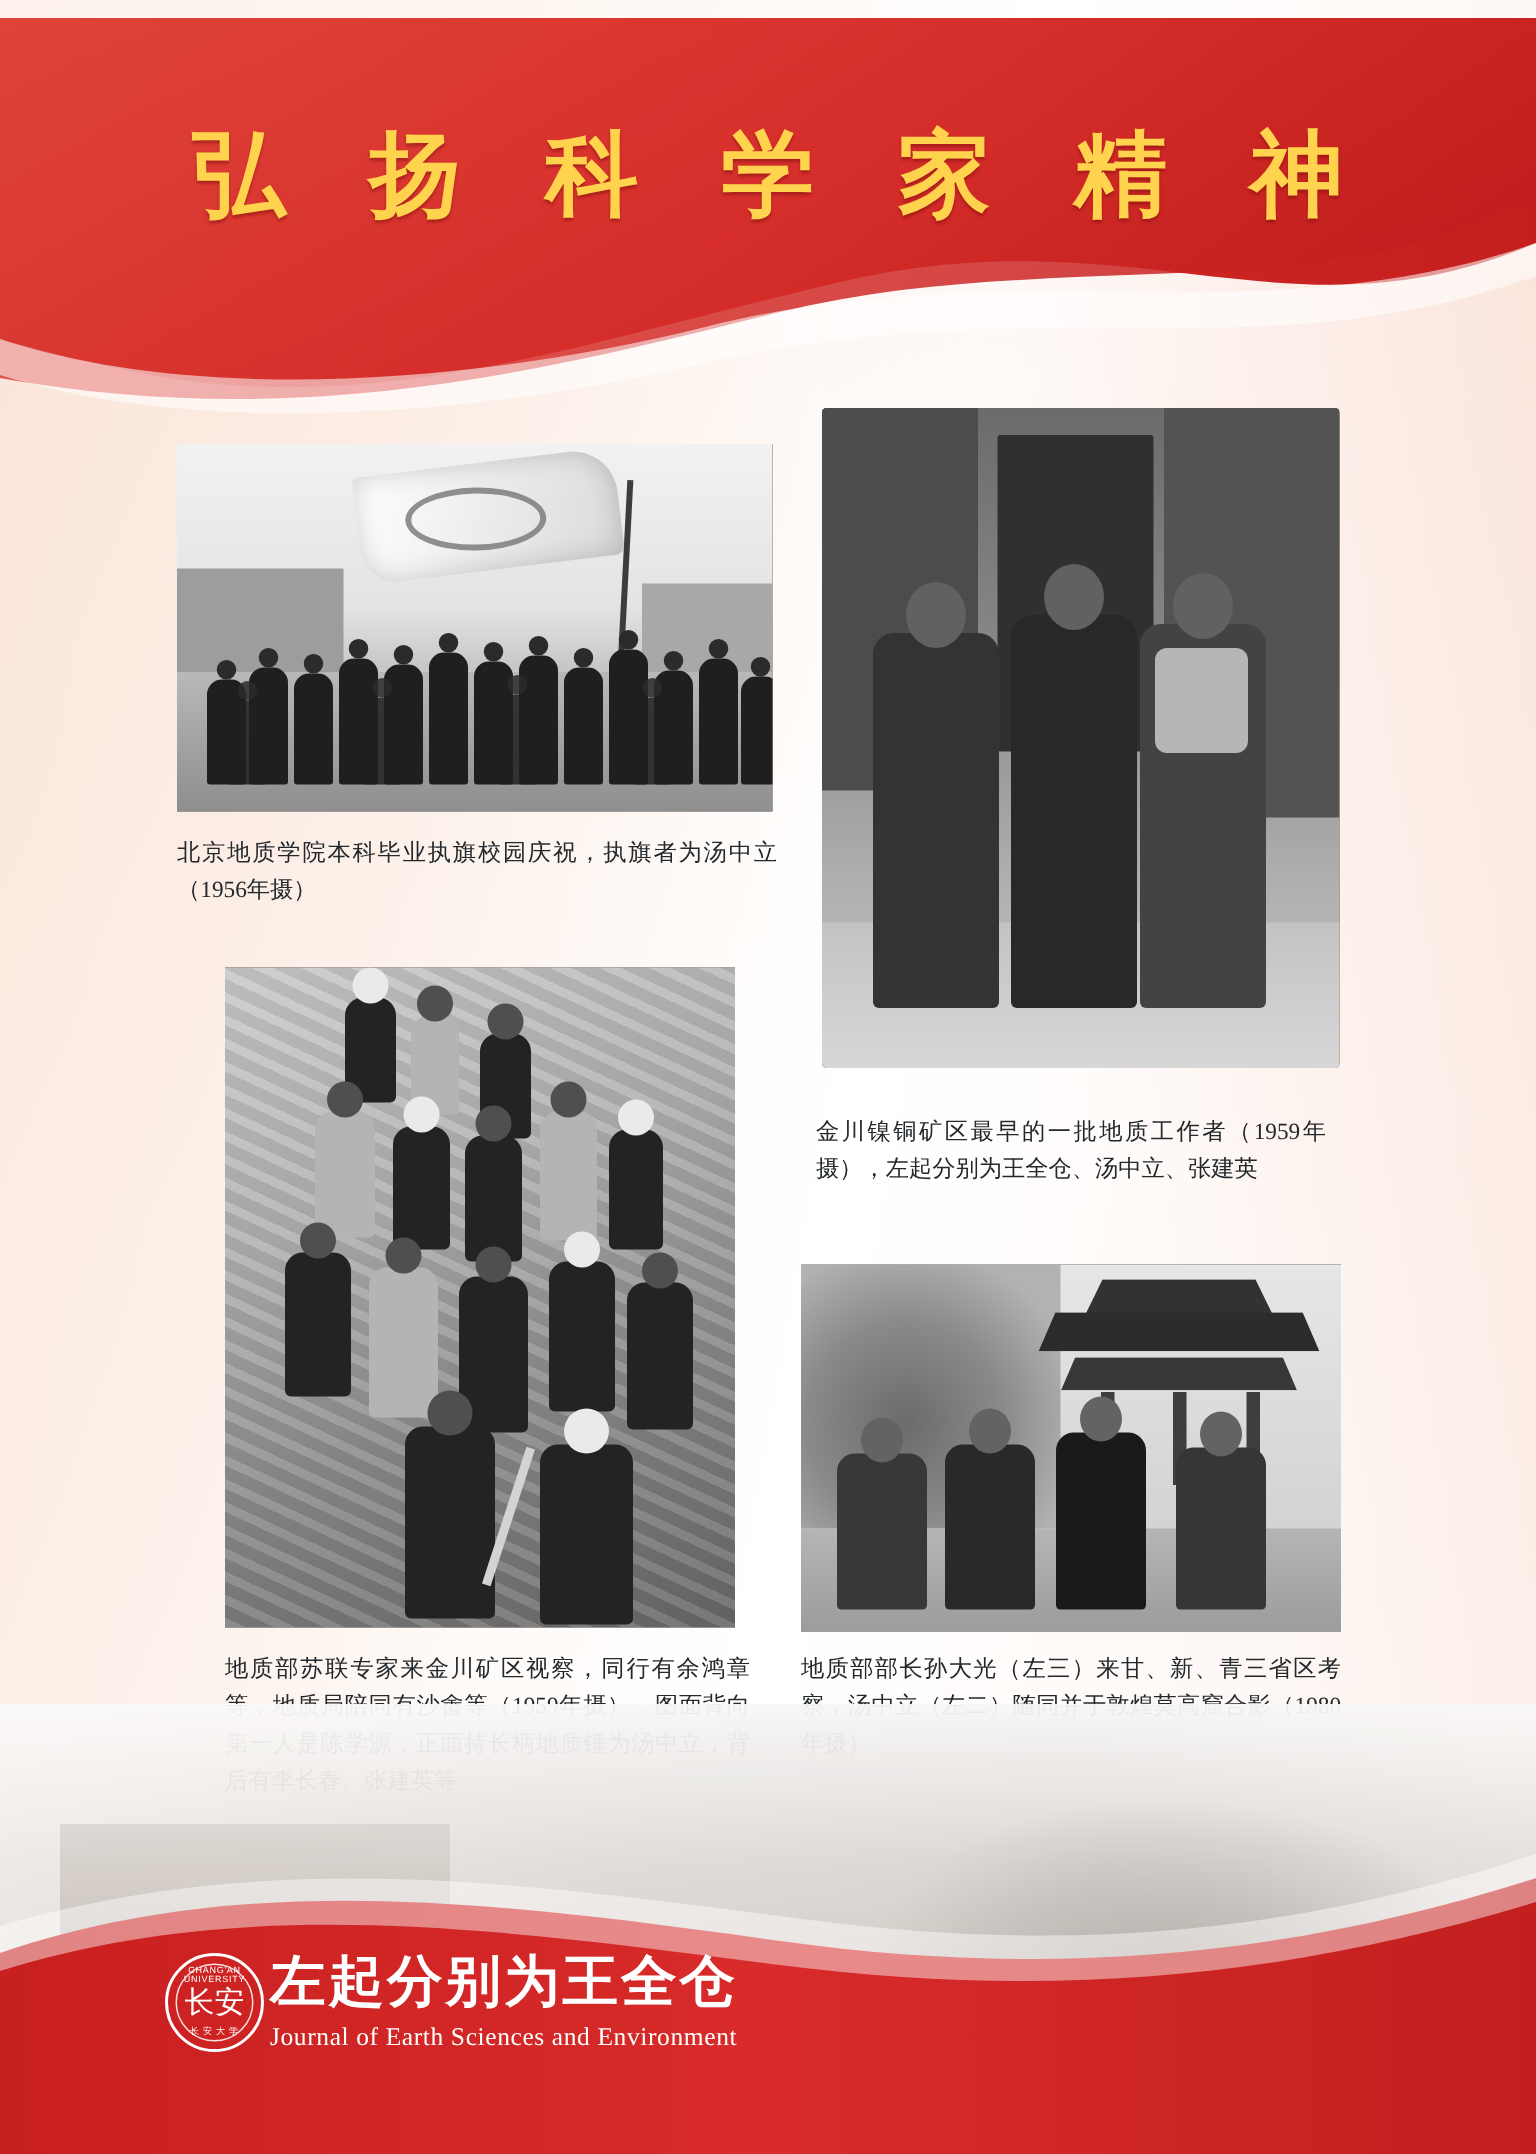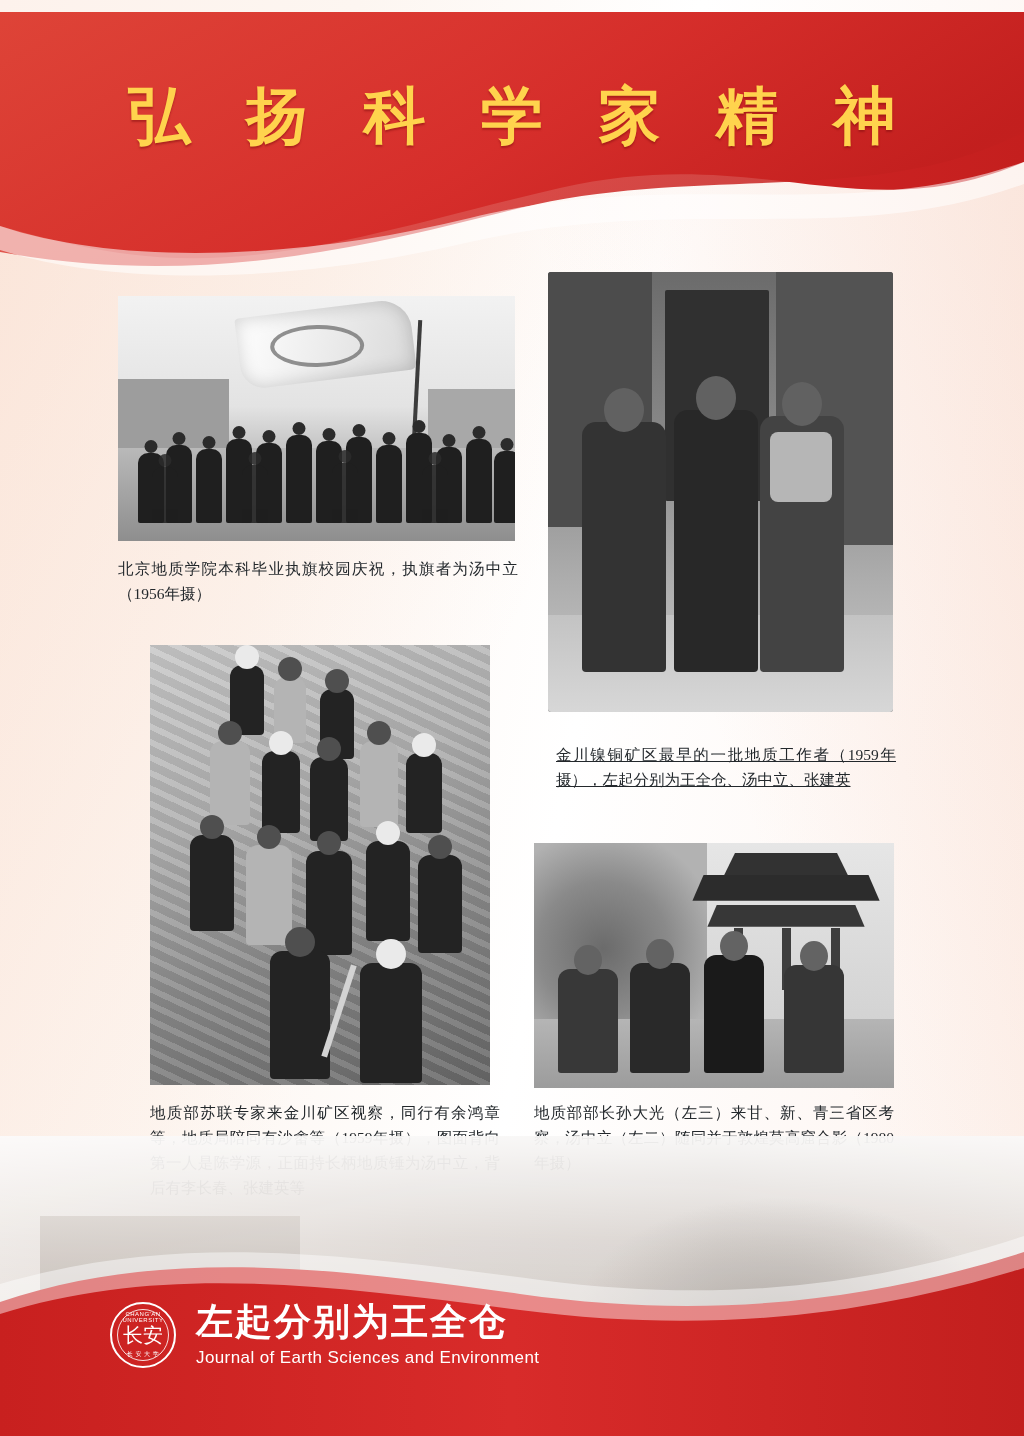--- a/index.html
+++ b/index.html
@@ -87,21 +87,21 @@
     width: 420px; height: 120px;
     background: radial-gradient(ellipse at 50% 100%, rgba(150,145,140,.55), rgba(210,205,200,0) 70%);
   }
   .footer-wave { position: absolute; left: 0; bottom: 0; width: 1024px; height: 230px; }
 
   .brand {
     position: absolute;
     left: 110px; bottom: 68px;
     display: flex;
     align-items: center;
-    gap: 20px;
+    gap: 4px;
     color: #ffffff;
   }
   .brand-seal {
     width: 66px; height: 66px;
     border-radius: 50%;
     border: 2px solid #ffffff;
     position: relative;
     flex: 0 0 auto;
     display: flex; align-items: center; justify-content: center;
   }
@@ -128,21 +128,21 @@
     text-align: center; font-size: 6px; color: #fff; letter-spacing: .5px;
   }
   .brand-text .cn {
     font-family: "Liberation Serif", serif;
     font-size: 37px;
     font-weight: bold;
     letter-spacing: 2px;
     line-height: 1.15;
   }
   .brand-text .en {
-    font-family: Liberation Sans, sans-serif;
+    font-family: Liberation Serif, serif;
     font-size: 17px;
     letter-spacing: .4px;
     margin-top: 4px;
   }
 
   
   .content { position: absolute; left: 0; top: 0; width: 1024px; height: 1436px; padding-left: 32px; }
 
   .photo {
     position: absolute;
@@ -193,21 +193,21 @@
   #photo2 .wallR{ position:absolute; right:0; top:0; width:34%; height:62%; background:#565250; }
   #photo2 .door{ position:absolute; left:34%; top:4%; width:30%; height:48%; background:#33302e; border-radius:2px;}
   #photo2 .ground{ position:absolute; left:0; bottom:0; width:100%; height:22%; background: linear-gradient(to bottom,#c9c2bb,#ddd6cf); }
   #photo2 .fig { position:absolute; bottom:9%; width:84px; background:#2e2a27; border-radius:14px 14px 4px 4px; }
   #photo2 .fig .head{ position:absolute; left:50%; top:-34px; transform:translateX(-50%); width:40px; height:44px; border-radius:50%; background:#6a5f57;}
   #photo2 .f1{ left:34px; height:250px; background:#363230;}
   #photo2 .f2{ left:126px; height:262px; background:#2b2724;}
   #photo2 .f3{ left:212px; height:256px; background:#46423f;}
   #photo2 .f3::after{ content:""; position:absolute; left:10px; top:16px; width:62px; height:70px; background:#cfcac4; border-radius:8px; opacity:.85;}
 
-  #cap2 { left: 556px; top: 742px; width: 340px; text-decoration: underline; }
+  #cap2 { left: 544px; top: 742px; width: 340px; }
 
   
   #photo3 { left: 150px; top: 645px; width: 340px; height: 440px; }
   #photo3 .rock{ position:absolute; inset:0; background: linear-gradient(160deg,#cfcac4 0%, #b6b0aa 35%, #908a85 65%, #6d6763 100%); }
   #photo3 .rock::after{ content:""; position:absolute; inset:0;
     background: repeating-linear-gradient(25deg, rgba(255,255,255,.10) 0 6px, rgba(0,0,0,.07) 6px 14px); }
   #photo3 .fg { position:absolute; inset:0; }
   #photo3 .m { position:absolute; background:#26231f; border-radius:12px 12px 4px 4px; }
   #photo3 .m .hd{ position:absolute; left:50%; top:-20px; transform:translateX(-50%); width:24px; height:24px; border-radius:50%; background:#554e48;}
   #photo3 .light{ background:#b9b3ac; }

